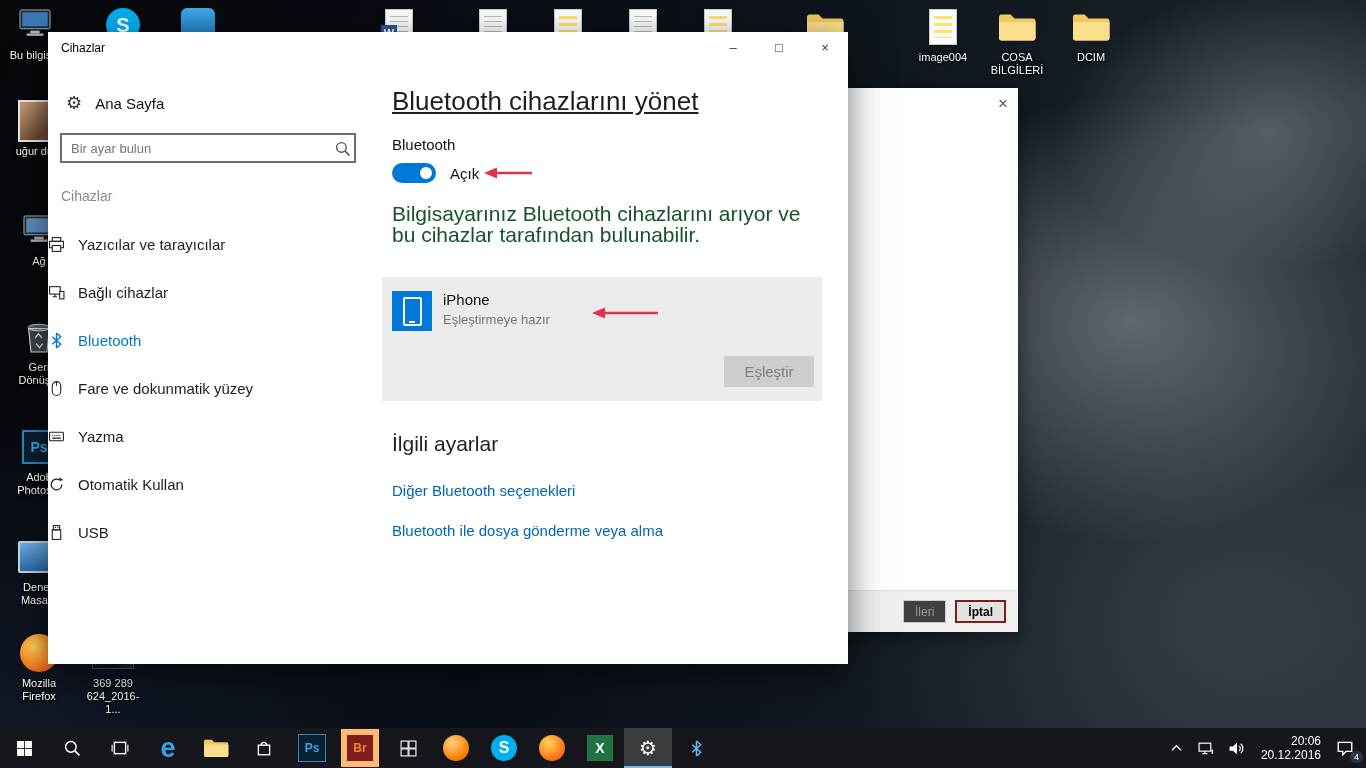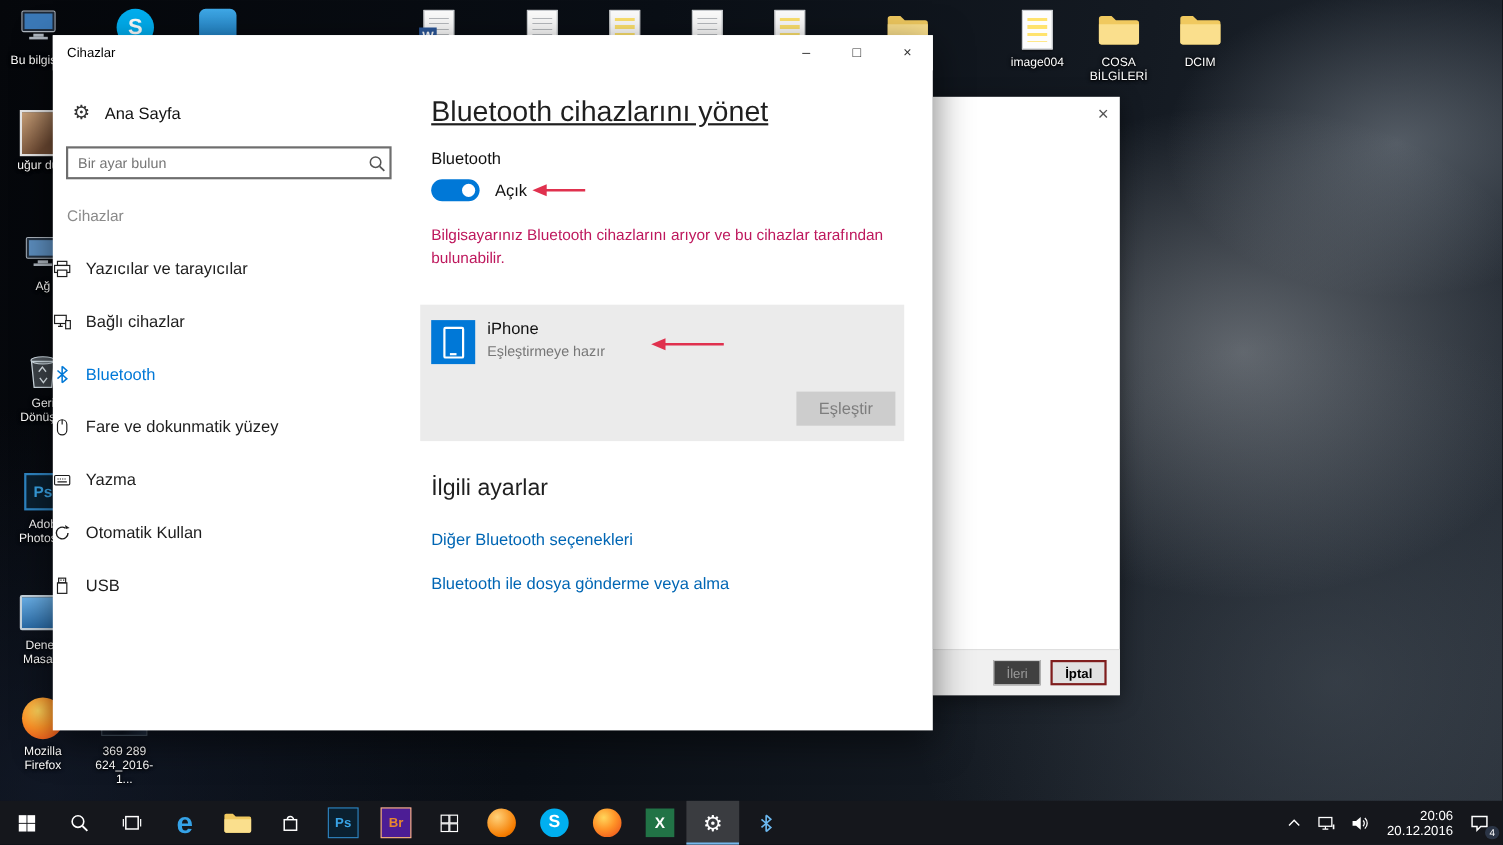--- a/index.html
+++ b/index.html
@@ -70,21 +70,21 @@
         box-sizing:border-box;font-size:15px;color:#1d1d1d;}
   .nrow svg{flex:0 0 auto;}
   .nrow.active{color:var(--accent,#0078d7);}
 
   .page-title{position:absolute;left:344px;top:54px;font-size:26px;font-weight:300;color:#1f1f1f;text-decoration:underline;}
   .bt-label{position:absolute;left:344px;top:104px;font-size:15px;color:#111;}
   .toggle{position:absolute;left:344px;top:131px;width:44px;height:20px;border-radius:10px;background:var(--accent,#0078d7);}
   .toggle:after{content:"";position:absolute;right:4px;top:4px;width:12px;height:12px;border-radius:50%;background:#fff;}
   .toggle-state{position:absolute;left:402px;top:133px;font-size:15px;color:#111;}
   .arrow1{position:absolute;left:434px;top:134px;}
-  .desc{position:absolute;left:344px;top:171px;width:436px;font-size:14px;line-height:21px;color:#be185d;}
+  .desc{position:absolute;left:344px;top:171px;width:436px;font-size:21px;line-height:21px;color:#14532d;}
   .dev-panel{position:absolute;left:334px;top:245px;width:440px;height:124px;background:#ebebeb;}
   .dev-ico{position:absolute;left:10px;top:14px;width:40px;height:40px;background:var(--accent,#0078d7);
            display:flex;align-items:center;justify-content:center;}
   .phone-shape{width:15px;height:25px;border:2px solid #fff;border-radius:2px;position:relative;}
   .phone-shape:after{content:"";position:absolute;bottom:1px;left:50%;transform:translateX(-50%);width:6px;height:2px;background:#fff;}
   .dev-name{position:absolute;left:61px;top:14px;font-size:15px;color:#111;}
   .dev-status{position:absolute;left:61px;top:35px;font-size:13px;color:#767676;}
   .arrow2{position:absolute;left:208px;top:29px;}
   .pair-btn{position:absolute;left:342px;top:79px;width:90px;height:31px;background:#cdcdcd;border:none;
             color:#7e7e7e;font-size:15px;font-family:inherit;}
@@ -93,21 +93,21 @@
 
   
   .taskbar{position:absolute;left:0;right:0;bottom:0;height:40px;background:var(--taskbar,#15171c);z-index:10;
            display:flex;justify-content:space-between;}
   .tb-left{display:flex;}
   .tb-slot{width:48px;height:40px;display:flex;align-items:center;justify-content:center;position:relative;}
   .tb-slot.active{background:rgba(255,255,255,.16);box-shadow:inset 0 -2px 0 #76b9ed;}
   .edge-e{font-size:27px;font-weight:bold;color:#35a3e8;line-height:1;}
   .ps-sq{width:26px;height:26px;background:#0a2030;border:1px solid #2f86c4;color:#39a5e8;font-weight:bold;font-size:12px;
          display:flex;align-items:center;justify-content:center;}
-  .br-sq{width:26px;height:26px;background:#4c1d95;border:1px solid #fdba74;color:#e8872e;font-weight:bold;font-size:12px;
+  .br-sq{width:26px;height:26px;background:#7f1d1d;border:6px solid #fdba74;color:#e8872e;font-weight:bold;font-size:12px;
          display:flex;align-items:center;justify-content:center;}
   .orange-ball{width:26px;height:26px;border-radius:50%;background:radial-gradient(circle at 35% 30%,#ffd27a,#f57c00 70%,#c65a00);}
   .sk-circle{width:26px;height:26px;border-radius:50%;background:#00aff0;color:#fff;font-weight:bold;font-size:16px;
              display:flex;align-items:center;justify-content:center;}
   .fx-circle{width:26px;height:26px;border-radius:50%;
              background:radial-gradient(circle at 38% 32%,#ffd65c,#ff9327 45%,#f2641e 78%,#c44a12);}
   .xl-sq{width:26px;height:26px;background:#217346;color:#fff;font-weight:bold;font-size:14px;
          display:flex;align-items:center;justify-content:center;}
   .tb-gear{font-size:20px;color:#fff;font-family:"DejaVu Sans",sans-serif;line-height:1;}
   .tb-tray{display:flex;align-items:center;padding-right:6px;}

